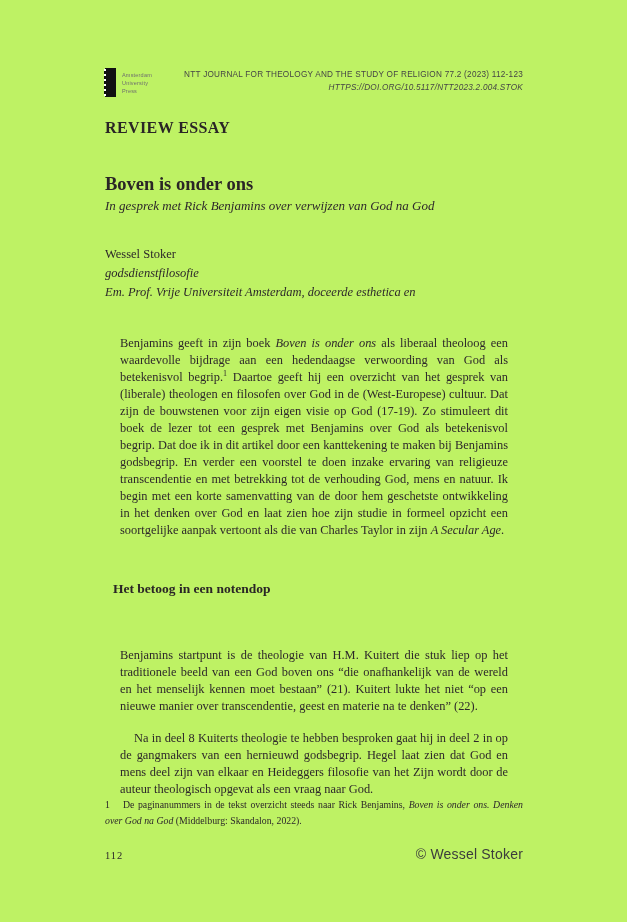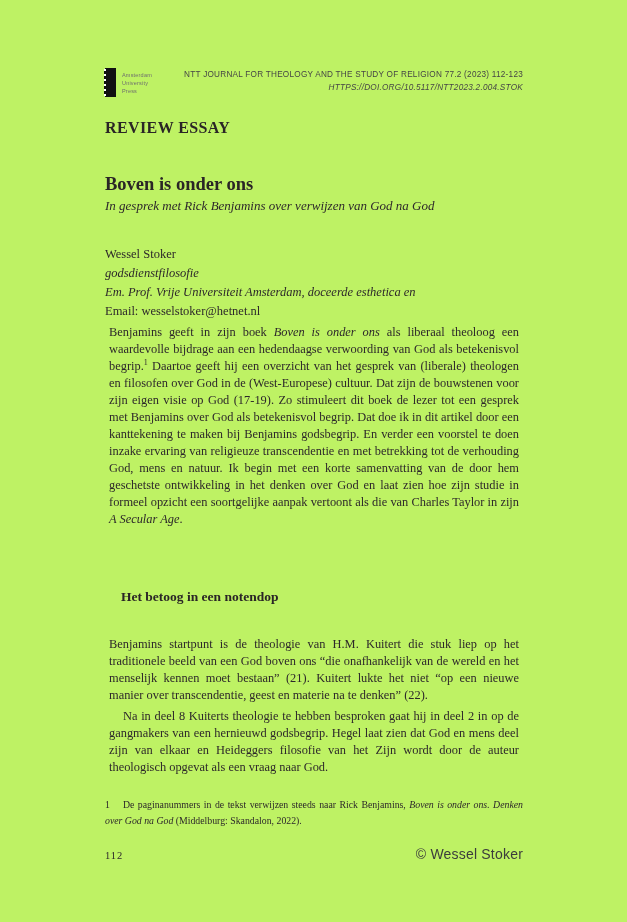--- a/index.html
+++ b/index.html
@@ -92,26 +92,26 @@
 
   
   .bodyblock {
     position: absolute;
     left: 105px;
     width: 418px;
     font-size: 12.4px;
     line-height: 17px;
     text-align: justify;
   }
-  .bodyblock p { margin: 4px; }
+  .bodyblock p { margin: 15px; }
   #para-1 { top: 320px; }
   .section-heading {
     position: absolute;
     left: 105px; top: 573px;
-    margin: 16px;
+    margin: 8px;
     font-size: 13.5px;
     font-weight: bold;
     color: #2a2526;
   }
   #para-23 { top: 632px; }
   .indent-first { text-indent: 14px; }
   .it { font-style: italic; }
   sup { font-size: 8px; line-height: 0; vertical-align: super; }
 
   
@@ -167,36 +167,35 @@
 
   <h2 class="kicker">REVIEW ESSAY</h2>
 
   <h1 class="title">Boven is onder ons</h1>
   <div class="subtitle">In gesprek met Rick Benjamins over verwijzen van God na God</div>
 
   <div class="author">
     <div>Wessel Stoker</div>
     <div class="italic">godsdienstfilosofie</div>
     <div class="italic">Em. Prof. Vrije Universiteit Amsterdam, doceerde esthetica en</div>
-    <div>Email: wesselstoker@hetnet.nl</div>
   </div>
 
   <div class="bodyblock" id="para-1">
     <p><span>Benjamins geeft in zijn boek </span><span class="it">Boven is onder ons</span><span> als liberaal theoloog een waardevolle bijdrage aan een hedendaagse verwoording van God als betekenisvol begrip.</span><sup>1</sup><span> Daartoe geeft hij een overzicht van het gesprek van (liberale) theologen en filosofen over God in de (West-Europese) cultuur. Dat zijn de bouwstenen voor zijn eigen visie op God (17-19). Zo stimuleert dit boek de lezer tot een gesprek met Benjamins over God als betekenisvol begrip. Dat doe ik in dit artikel door een kanttekening te maken bij Benjamins godsbegrip. En verder een voorstel te doen inzake ervaring van religieuze transcendentie en met betrekking tot de verhouding God, mens en natuur. Ik begin met een korte samenvatting van de door hem geschetste ontwikkeling in het denken over God en laat zien hoe zijn studie in formeel opzicht een soortgelijke aanpak vertoont als die van Charles Taylor in zijn </span><span class="it">A Secular Age</span><span>.</span></p>
   </div>
 
   <h3 class="section-heading">Het betoog in een notendop</h3>
 
   <div class="bodyblock" id="para-23">
     <p><span>Benjamins startpunt is de theologie van H.M. Kuitert die stuk liep op het traditionele beeld van een God boven ons “die onafhankelijk van de wereld en het menselijk kennen moet bestaan” (21). Kuitert lukte het niet “op een nieuwe manier over transcendentie, geest en materie na te denken” (22).</span></p>
     <p class="indent-first"><span>Na in deel 8 Kuiterts theologie te hebben besproken gaat hij in deel 2 in op de gangmakers van een hernieuwd godsbegrip. Hegel laat zien dat God en mens deel zijn van elkaar en Heideggers filosofie van het Zijn wordt door de auteur theologisch opgevat als een vraag naar God.</span></p>
   </div>
 
   <div class="footnote">
-    <span class="fn-num">1</span><span><span>De paginanummers in de tekst verwijzen steeds naar Rick Benjamins, </span><span class="it">Boven is onder ons. Denken over God na God</span><span> (Middelburg: Skandalon, 2022).</span></span>
+    <span class="fn-num">1</span><span><span>De paginanummers in de tekst overzicht steeds naar Rick Benjamins, </span><span class="it">Boven is onder ons. Denken over God na God</span><span> (Middelburg: Skandalon, 2022).</span></span>
   </div>
 
   <footer class="page-footer">
     <span class="page-num">112</span>
     <span class="copyright">© Wessel Stoker</span>
   </footer>
 
 </div>
 
 </body></html>

